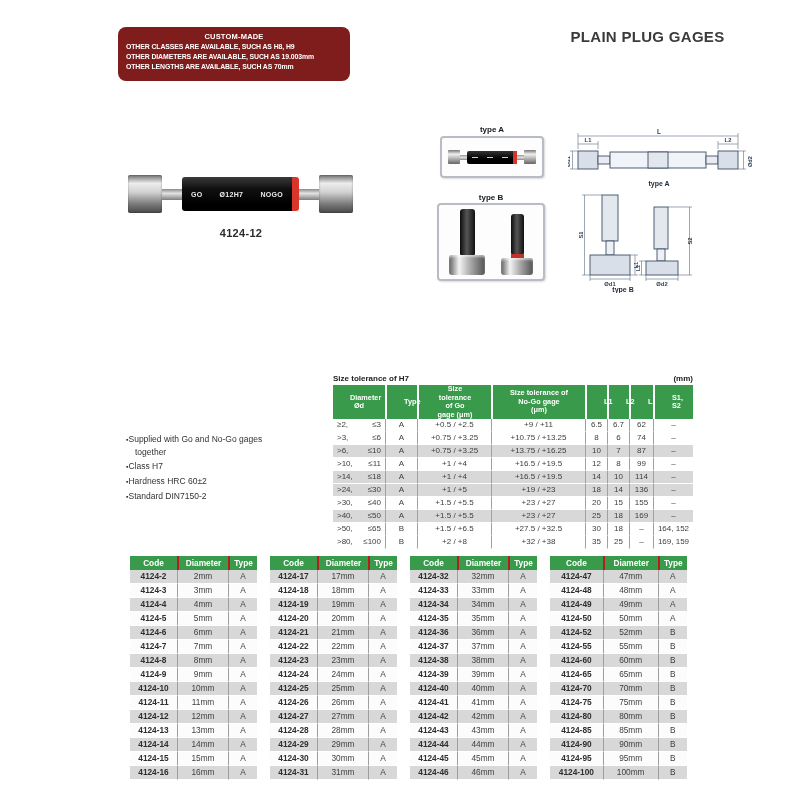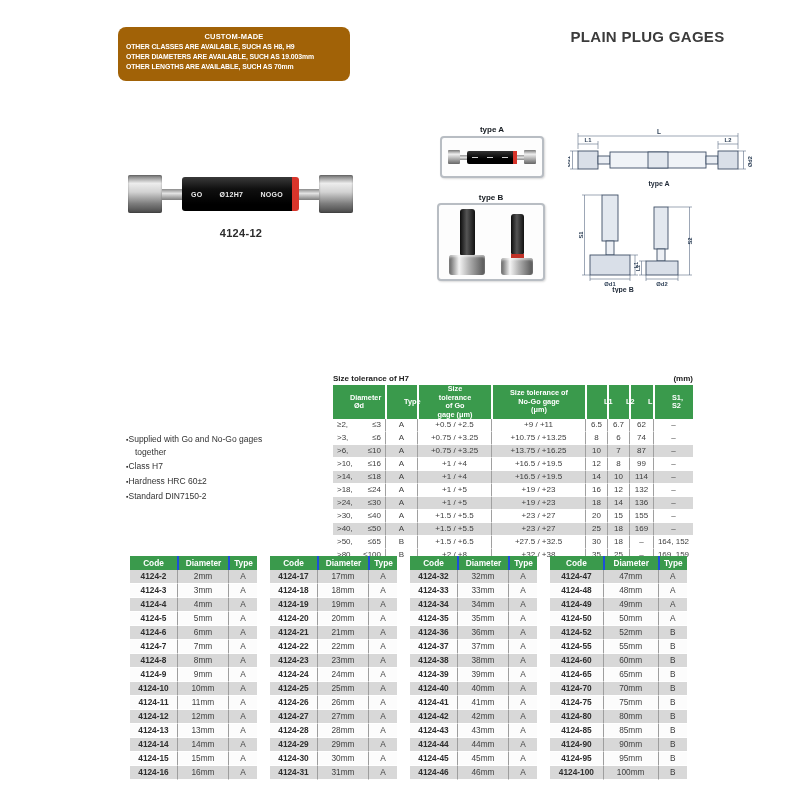--- a/index.html
+++ b/index.html
@@ -1,21 +1,21 @@
 <!DOCTYPE html>
 <html><head>
 <meta charset="utf-8">
 <style>
   * { margin:0; padding:0; box-sizing:border-box; }
   body { background:#e8e8e8; font-family:"Liberation Sans", sans-serif; }
   #page { position:relative; width:800px; height:800px; background:#ffffff; overflow:hidden; margin:0 auto; }
 
   
   .custom-box { position:absolute; left:118px; top:27px; width:232px; height:54px;
-    background:#a16207; border-radius:8px; color:#fff; padding:5px 8px 4px; }
+    background:#7f1d1d; border-radius:8px; color:#fff; padding:5px 8px 4px; }
   .custom-box .cb-title { font-size:7.5px; font-weight:bold; text-align:center; letter-spacing:.2px; margin-bottom:1px; }
   .custom-box .cb-line { font-size:6.9px; font-weight:bold; line-height:10px; letter-spacing:-0.1px; white-space:nowrap; }
 
   
   .page-title { position:absolute; left:545px; top:28px; width:205px; text-align:center;
     font-size:15px; font-weight:bold; color:#3b3b3b; letter-spacing:.3px; }
 
   
   .photo { position:absolute; left:128px; top:171px; width:226px; height:46px; display:flex; align-items:center; }
   .cap { width:34px; height:38px; border-radius:2px;
@@ -75,21 +75,21 @@
     border-left:1px solid #a0a0a0; border-bottom:1px solid #fff; padding:0; white-space:nowrap; }
   .tol td:first-child { border-left:none; }
   .tol tr.shade td { background:#d8d8d8; }
   .dia-wrap { display:flex; justify-content:space-between; padding:0 4px; }
 
   
   .code-tables { position:absolute; left:130px; top:556px; display:flex; gap:13px; }
   .code-tables table { width:127px; }
   .code-tables table.wide { width:137px; }
   .code-tables th { background:#3a9a4c; color:#fff; font-size:8.3px; font-weight:bold; text-align:center;
-    height:14px; border-left:2px solid #1d4ed8; }
+    height:14px; border-left:2px solid #b91c1c; }
   .code-tables th:first-child { border-left:none; }
   .code-tables td { font-size:8.3px; color:#3d3d3d; text-align:center; height:13px; line-height:13px;
     border-left:1px solid #9e9e9e; border-bottom:1px solid #fff; background:#fcfcfc; white-space:nowrap; }
   .code-tables td:first-child { border-left:none; font-weight:bold; color:#2e2e2e;margin-top:40px; }
   .code-tables tr.shade td { background:#d8d8d8; }
   .col-code{width:47px}.col-dia{width:51px}.col-type{width:29px}
 </style>
 </head>
 <body>
 
@@ -301,21 +301,21 @@
             <td>+13.75 / +16.25</td>
             <td>10</td>
             <td>7</td>
             <td>87</td>
             <td>–</td>
           </tr>
           <tr>
             <td>
               <div class="dia-wrap">
                 <span>&gt;10,</span>
-                <span>≤16</span>
+                <span>≤11</span>
               </div>
             </td>
             <td>A</td>
             <td>+1 / +4</td>
             <td>+16.5 / +19.5</td>
             <td>12</td>
             <td>8</td>
             <td>99</td>
             <td>–</td>
           </tr>
@@ -325,35 +325,20 @@
                 <span>&gt;14,</span>
                 <span>≤18</span>
               </div>
             </td>
             <td>A</td>
             <td>+1 / +4</td>
             <td>+16.5 / +19.5</td>
             <td>14</td>
             <td>10</td>
             <td>114</td>
-            <td>–</td>
-          </tr>
-          <tr>
-            <td>
-              <div class="dia-wrap">
-                <span>&gt;18,</span>
-                <span>≤24</span>
-              </div>
-            </td>
-            <td>A</td>
-            <td>+1 / +5</td>
-            <td>+19 / +23</td>
-            <td>16</td>
-            <td>12</td>
-            <td>132</td>
             <td>–</td>
           </tr>
           <tr class="shade">
             <td>
               <div class="dia-wrap">
                 <span>&gt;24,</span>
                 <span>≤30</span>
               </div>
             </td>
             <td>A</td>

